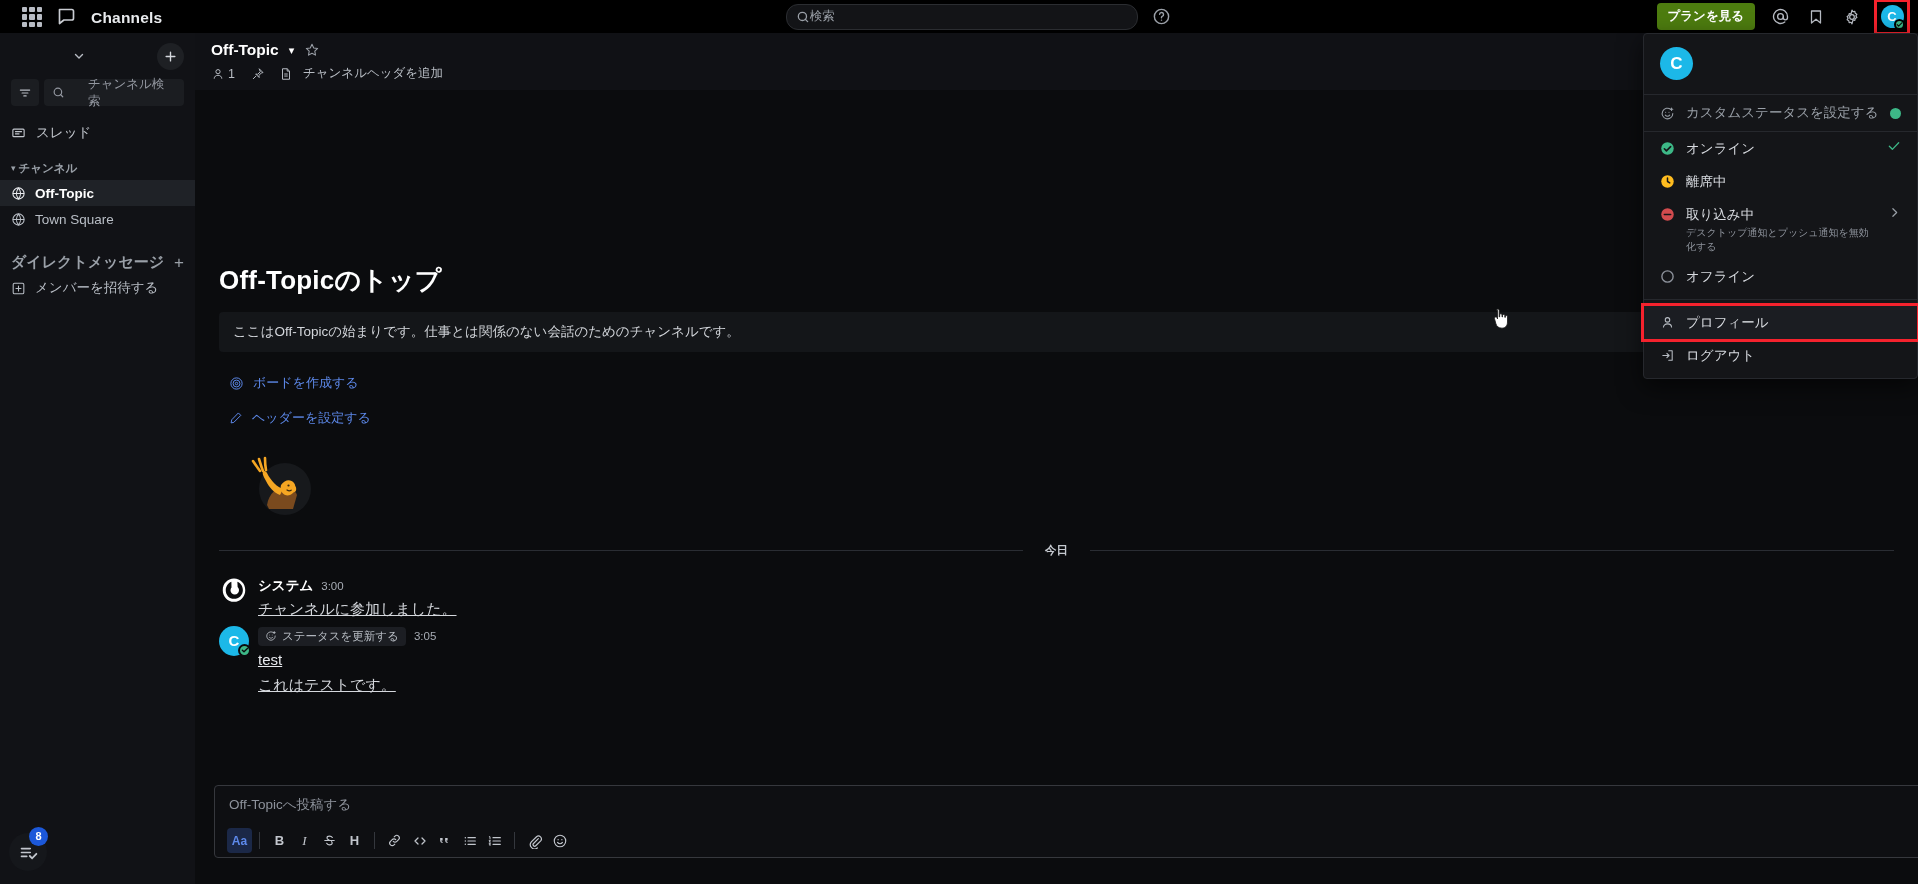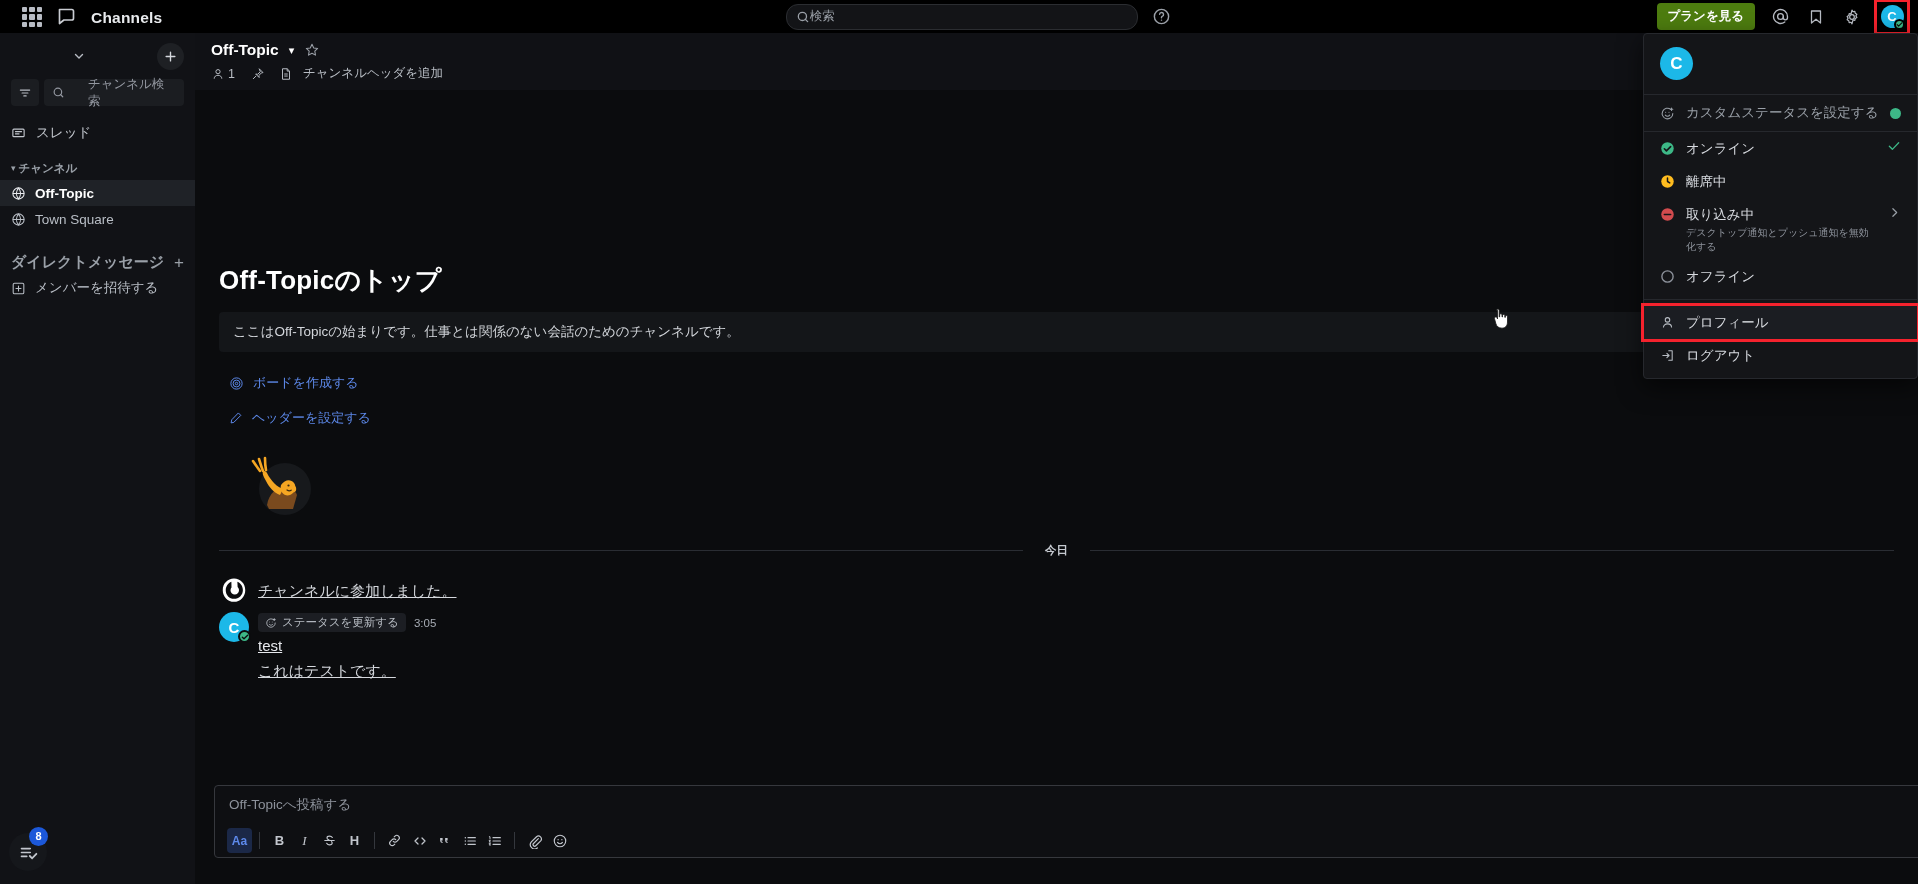--- a/index.html
+++ b/index.html
@@ -476,20 +476,24 @@
         <div class="line"></div>
       </div>
 
       <div class="post">
         <div class="post-avatar">
           <svg class="mm-logo" viewBox="0 0 24 24">
             <path d="M12 2C6.8 2 3 6.1 3 11.3 3 16.6 7 20.6 12 20.6s9-4 9-9.3C21 6.1 17.2 2 12 2zm0 16.2c-3.7 0-6.6-3-6.6-6.9 0-3.1 1.9-5.9 4.5-6.8l.1 4.6c-.5.6-.8 1.4-.8 2.2 0 1.9 1.5 3.4 3.4 3.4s3.4-1.5 3.4-3.4c0-1-.4-1.9-1.1-2.5l-.2-4.3c2.6.9 4.4 3.6 4.4 6.8-.1 3.9-3.1 6.9-7.1 6.9z" fill="#ffffff"></path>
           </svg>
         </div>
         <div class="post-body">
+          <div class="post-head">
+            <span class="post-author">システム</span>
+            <span class="post-time">3:00</span>
+          </div>
           <div class="post-text">チャンネルに参加しました。</div>
         </div>
       </div>
 
       <div class="post">
         <div class="post-avatar">
           <div class="post-avatar-c">C</div>
           <div class="post-status-dot">
             <svg width="8" height="8" viewBox="0 0 24 24" fill="none" stroke="#0b0c0e" stroke-width="4" stroke-linecap="round" stroke-linejoin="round">
                 <path d="M4 12.5l5 5 11-11"></path>

